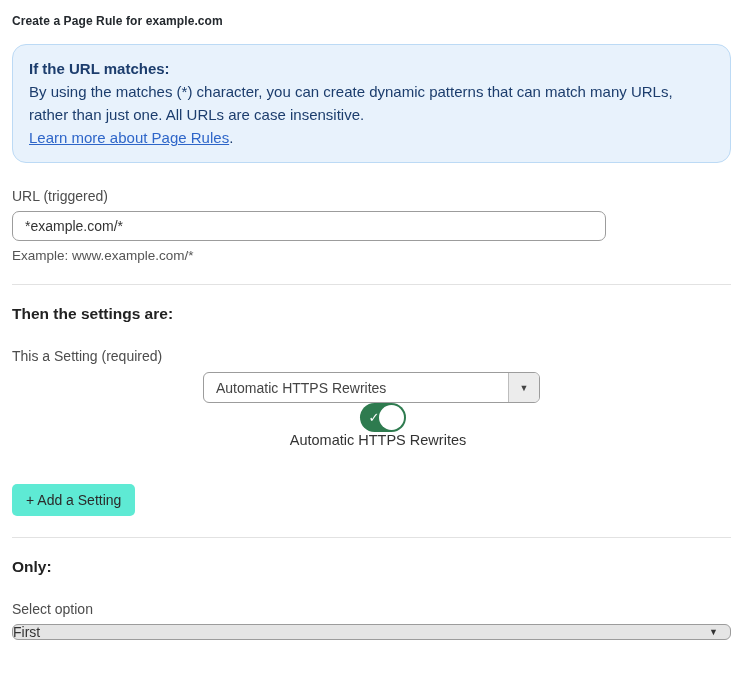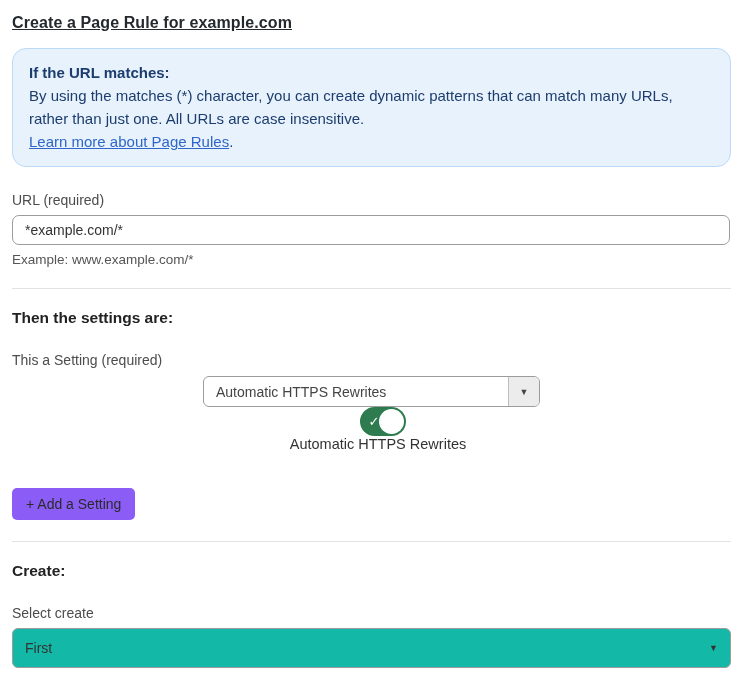--- a/index.html
+++ b/index.html
@@ -7,25 +7,24 @@
   body {
     width: 743px;
     height: 686px;
     font-family: "Liberation Sans", "DejaVu Sans", sans-serif;
     color: #333;
     overflow: hidden;
   }
   .page { padding: 14px 12px 0 12px; }
 
   h1.page-title {
-    font-size: 16px;
+    font-size: 12px;
     font-weight: 700;
     color: #24292e;
     letter-spacing: 0.1px;
-    text-decoration: underline;
   }
 
   .info-box {
     margin-top: 16px;
     background: #e8f2fc;
     border: 1px solid #bcdaf5;
     border-radius: 14px;
     padding: 12px 16px 13px 16px;
     font-size: 15px;
     line-height: 23px;
@@ -39,21 +38,21 @@
   }
 
   .field-label {
     margin-top: 25px;
     font-size: 14px;
     color: #4c4c4c;
   }
 
   .text-input {
     margin-top: 7px;
-    width: 718px;
+    width: 594px;
     height: 30px;
     border: 1px solid #9c9c9c;
     border-radius: 7px;
     font-family: "Liberation Sans", "DejaVu Sans", sans-serif;
     font-size: 14px;
     color: #333;
     padding: 0 12px;
     outline: none;
     background: #fff;
     display: block;
@@ -157,37 +156,37 @@
   .btn {
     display: inline-block;
     border: none;
     border-radius: 5px;
     font-family: "Liberation Sans", "DejaVu Sans", sans-serif;
     font-size: 14px;
     padding: 8px 14px;
     cursor: pointer;
   }
   .btn-gray {
-    background: #8b5cf6;
+    background: #5eead4;
     color: #2b2b2b;
   }
 
   .add-setting-wrap { margin-top: 36px; }
 
   .select-box {
     position: relative;
     margin-top: 7px;
     width: 719px;
-    height: 40px;
+    height: 16px;
     border: 1px solid #9c9c9c;
     border-radius: 6px;
-    background: #14b8a6;
-    display: flex;
-    align-items: center;
-    padding: 0 12px;
+    background: #e5e5e5;
+    display: flex;
+    align-items: center;
+    padding: 0 0;
     font-size: 14px;
     color: #333;
     cursor: pointer;
   }
   .select-box .select-arrow {
     position: absolute;
     right: 12px;
     top: 50%;
     transform: translateY(-50%);
     font-size: 9px;
@@ -210,21 +209,21 @@
   <h1 class="page-title">Create a Page Rule for example.com</h1>
 
   <div class="info-box">
     <div class="info-heading">If the URL matches:</div>
     <div>
       <span>By using the matches (*) character, you can create dynamic patterns that can match many URLs, rather than just one. All URLs are case insensitive.</span><br>
       <a class="info-link">Learn more about Page Rules</a><span>.</span>
     </div>
   </div>
 
-  <div class="field-label">URL (required)</div>
+  <div class="field-label">URL (triggered)</div>
   <input class="text-input" type="text" value="*example.com/*" style="">
   <div class="helper-text">Example: www.example.com/*</div>
 
   <hr class="divider">
 
   <div class="section-heading">Then the settings are:</div>
 
   <div class="field-label">This a Setting (required)</div>
 
   <div class="setting-row">
@@ -240,23 +239,23 @@
     </div>
     <div class="toggle-label">Automatic HTTPS Rewrites</div>
   </div>
 
   <div class="add-setting-wrap">
     <button class="btn btn-gray">+ Add a Setting</button>
   </div>
 
   <hr class="divider">
 
-  <div class="section-heading">Create:</div>
-
-  <div class="field-label">Select create</div>
+  <div class="section-heading">Only:</div>
+
+  <div class="field-label">Select option</div>
 
   <div class="select-box">
     <span>First</span>
     <span class="select-arrow">▼</span>
   </div>
 
 
 </div>
 
 </body></html>

